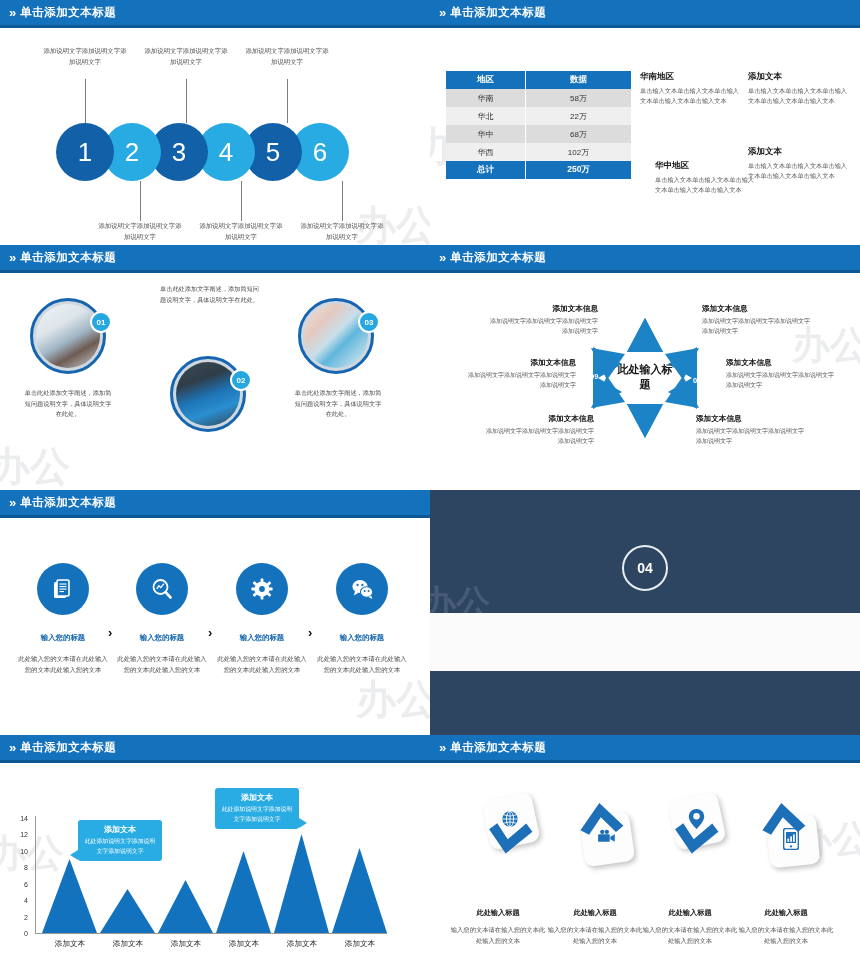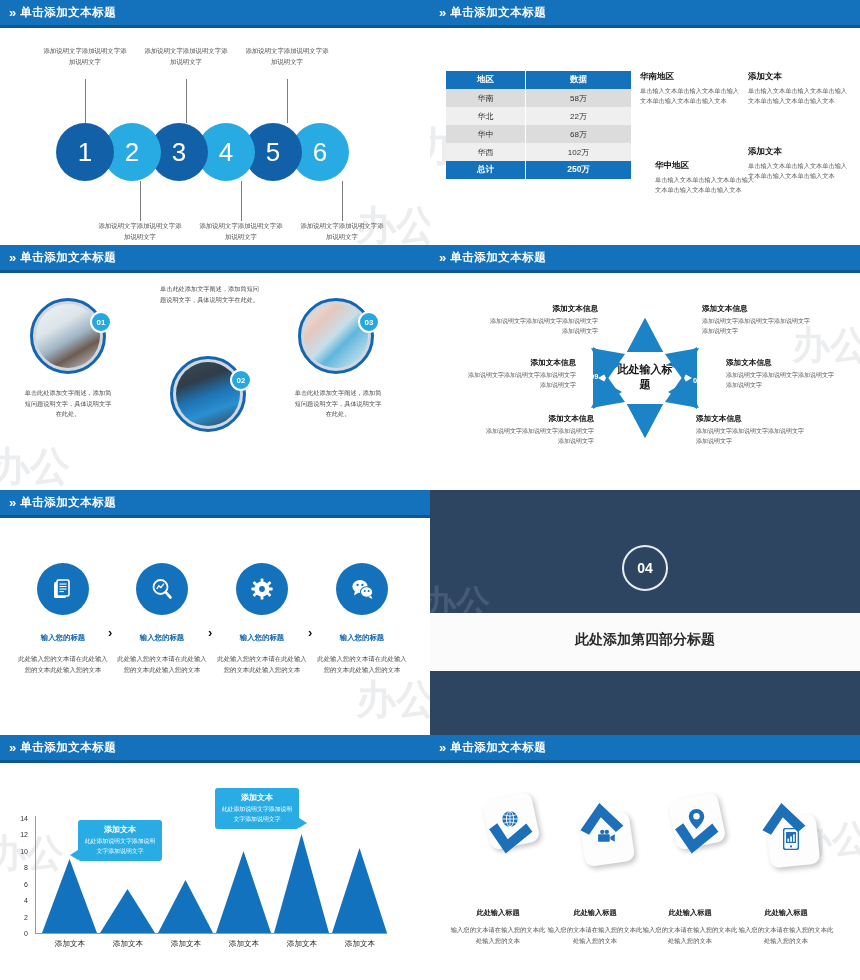--- a/index.html
+++ b/index.html
@@ -430,21 +430,20 @@
     </div>
   </div>
 
   <div class="slide">
     <div class="sec">
       <div class="wm" style="left:-8px; top:90px; font-size:34px; color:rgba(255,255,255,.12);">办公</div>
       <div class="secring">
         <span>04</span>
       </div>
       <div class="secband"></div>
-      <div class="sectitle">此处添加第四部分标题</div>
     </div>
   </div>
 
   <div class="slide">
     <div class="hdr">
       <span class="chev">»</span>
       <span class="htxt">单击添加文本标题</span>
     </div>
     <div class="body">
       <div class="wm" style="left:-12px; top:62px; font-size:38px;">办公</div>

